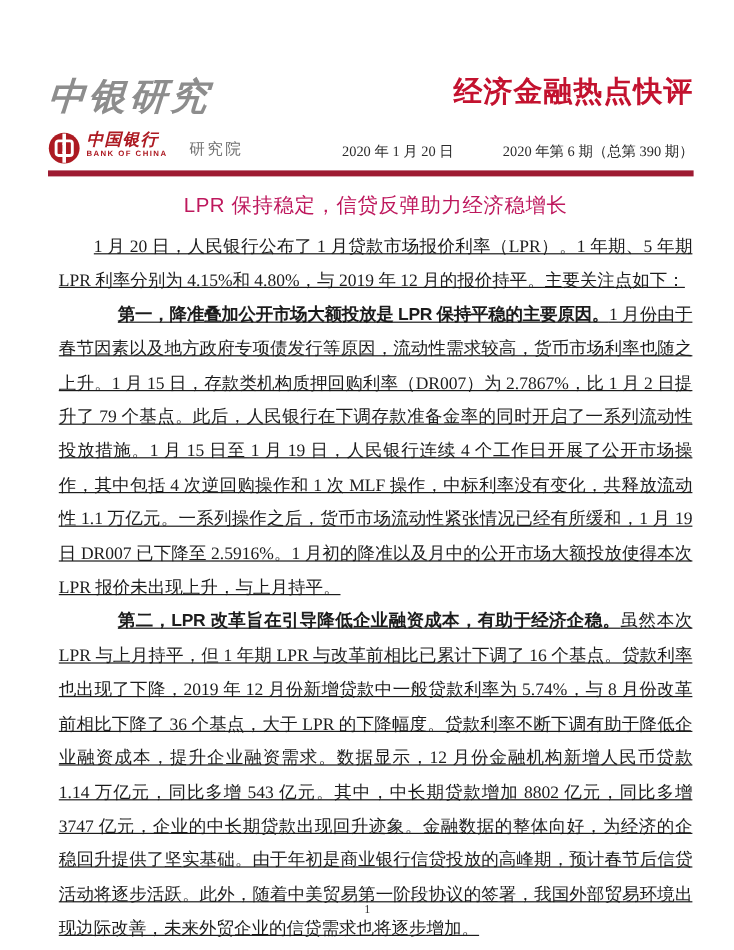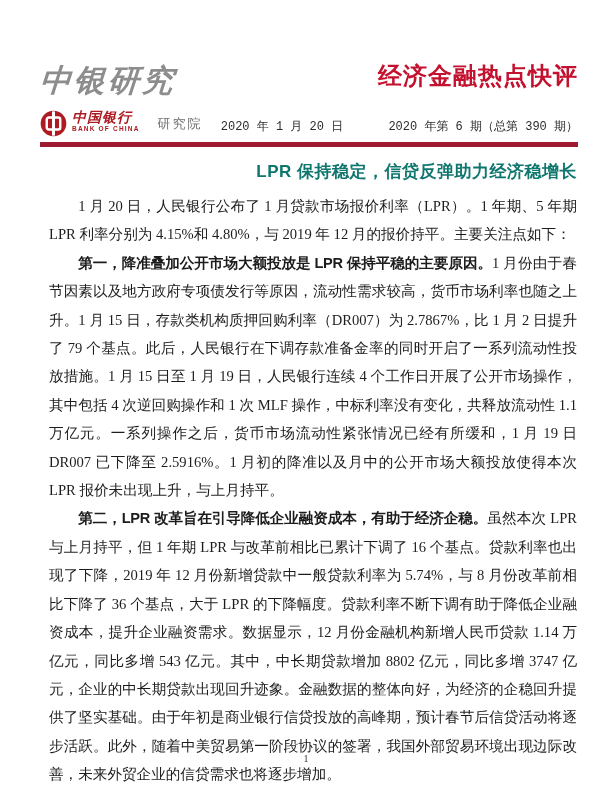--- a/index.html
+++ b/index.html
@@ -81,56 +81,56 @@
     color: #6f6f6f;
     letter-spacing: 2px;
     font-family: Liberation Mono, monospace;
   }
   .date-issue {
     position: absolute;
     right: 0; top: 8px;
     font-size: 12px;
     color: #2b2b2b;
     white-space: nowrap;
-    font-family: Liberation Mono, monospace;
   }
   .date-issue .date { margin-right: 38px; }
 
   .rule {
     position: absolute;
     top: 142px; left: 40px; right: 34px;
     height: 5px;
     background: #9e1b32;
   }
 
   
   .doc-title {
     position: absolute;
     top: 160px; left: 49px; right: 35px;
-    text-align: right;
+    text-align: center;
     font-family: "Liberation Sans", "DejaVu Sans", sans-serif;
     font-size: 17px;
-    font-weight: bold;
-    color: #0f766e;
+    font-weight: normal;
+    color: #be185d;
     letter-spacing: 0.5px;
   }
 
   .body-text {
     position: absolute;
     top: 192px; left: 49px; right: 35px;
     font-size: 14.6px;
     line-height: 28.4px;
     text-align: justify;
     color: #1c1c1c;
   }
-  .body-text p { text-indent: 2em; margin: 0; }
+  .body-text p { text-indent: 2em; margin: 0; text-decoration: underline; }
   .body-text .lead {
     font-weight: bold;
     font-family: "Liberation Sans", "DejaVu Sans", sans-serif;
     letter-spacing: -0.3px;
+    margin-left: 20px;
   }
 
   .page-number {
     position: absolute;
     bottom: 28px; left: 0; right: 0;
     text-align: center;
     font-size: 10px;
     color: #333333;
   }
 </style>

